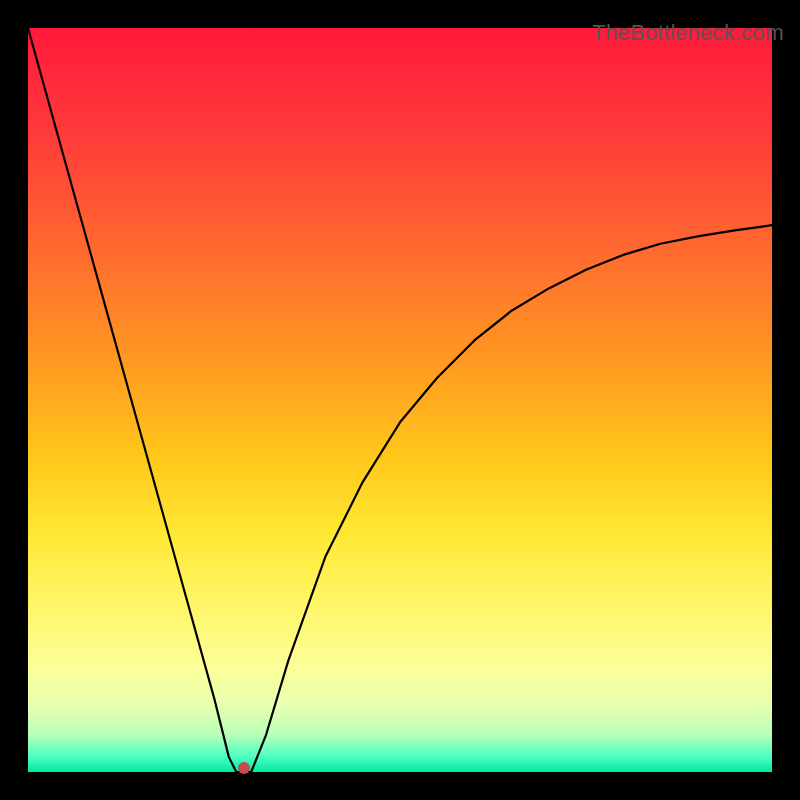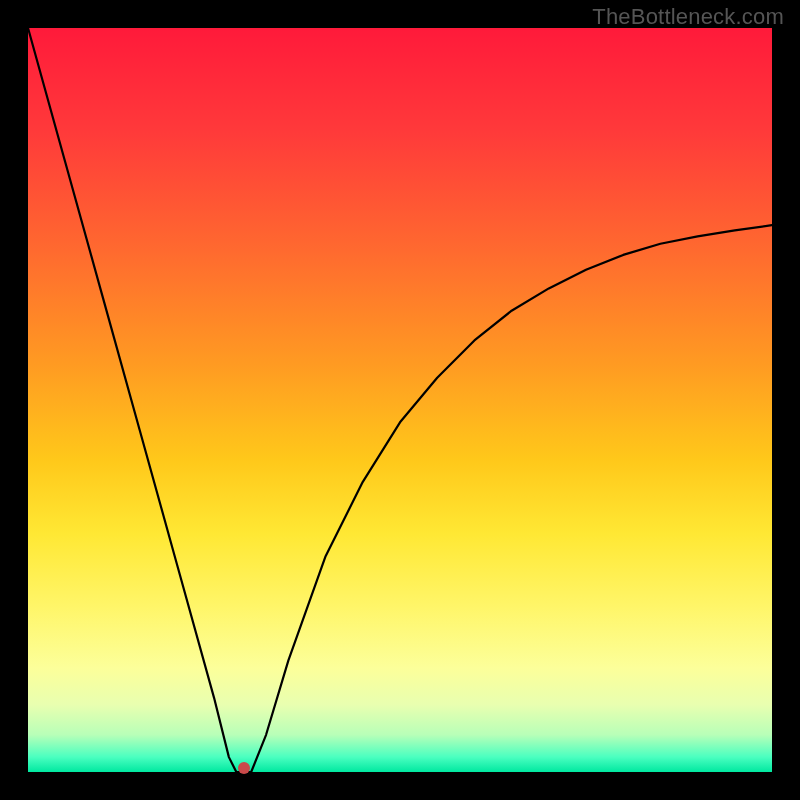--- a/index.html
+++ b/index.html
@@ -6,21 +6,21 @@
   body {
     width: 800px;
     height: 800px;
     background: #000;
     position: relative;
     overflow: hidden;
     font-family: Arial, Helvetica, sans-serif;
   }
   .watermark {
     position: absolute;
-    top: 4px;
+    top: 20px;
     right: 16px;
     color: #555;
     font-size: 22px;
     font-weight: 500;
     letter-spacing: 0.2px;
     z-index: 5;
   }
   .plot-area {
     position: absolute;
     left: 28px;

